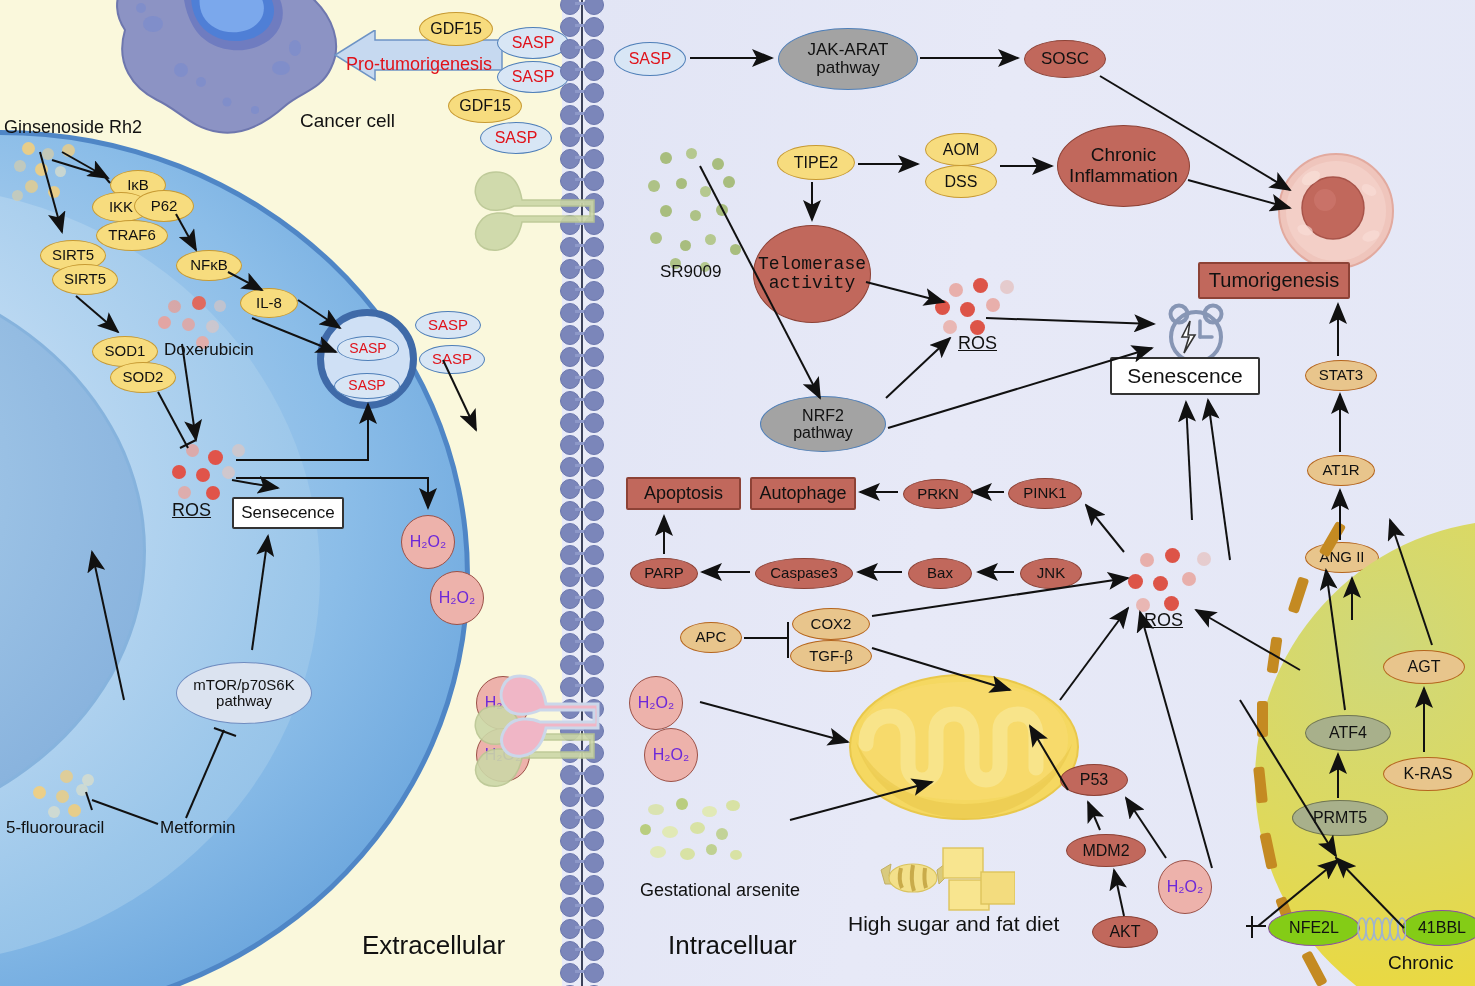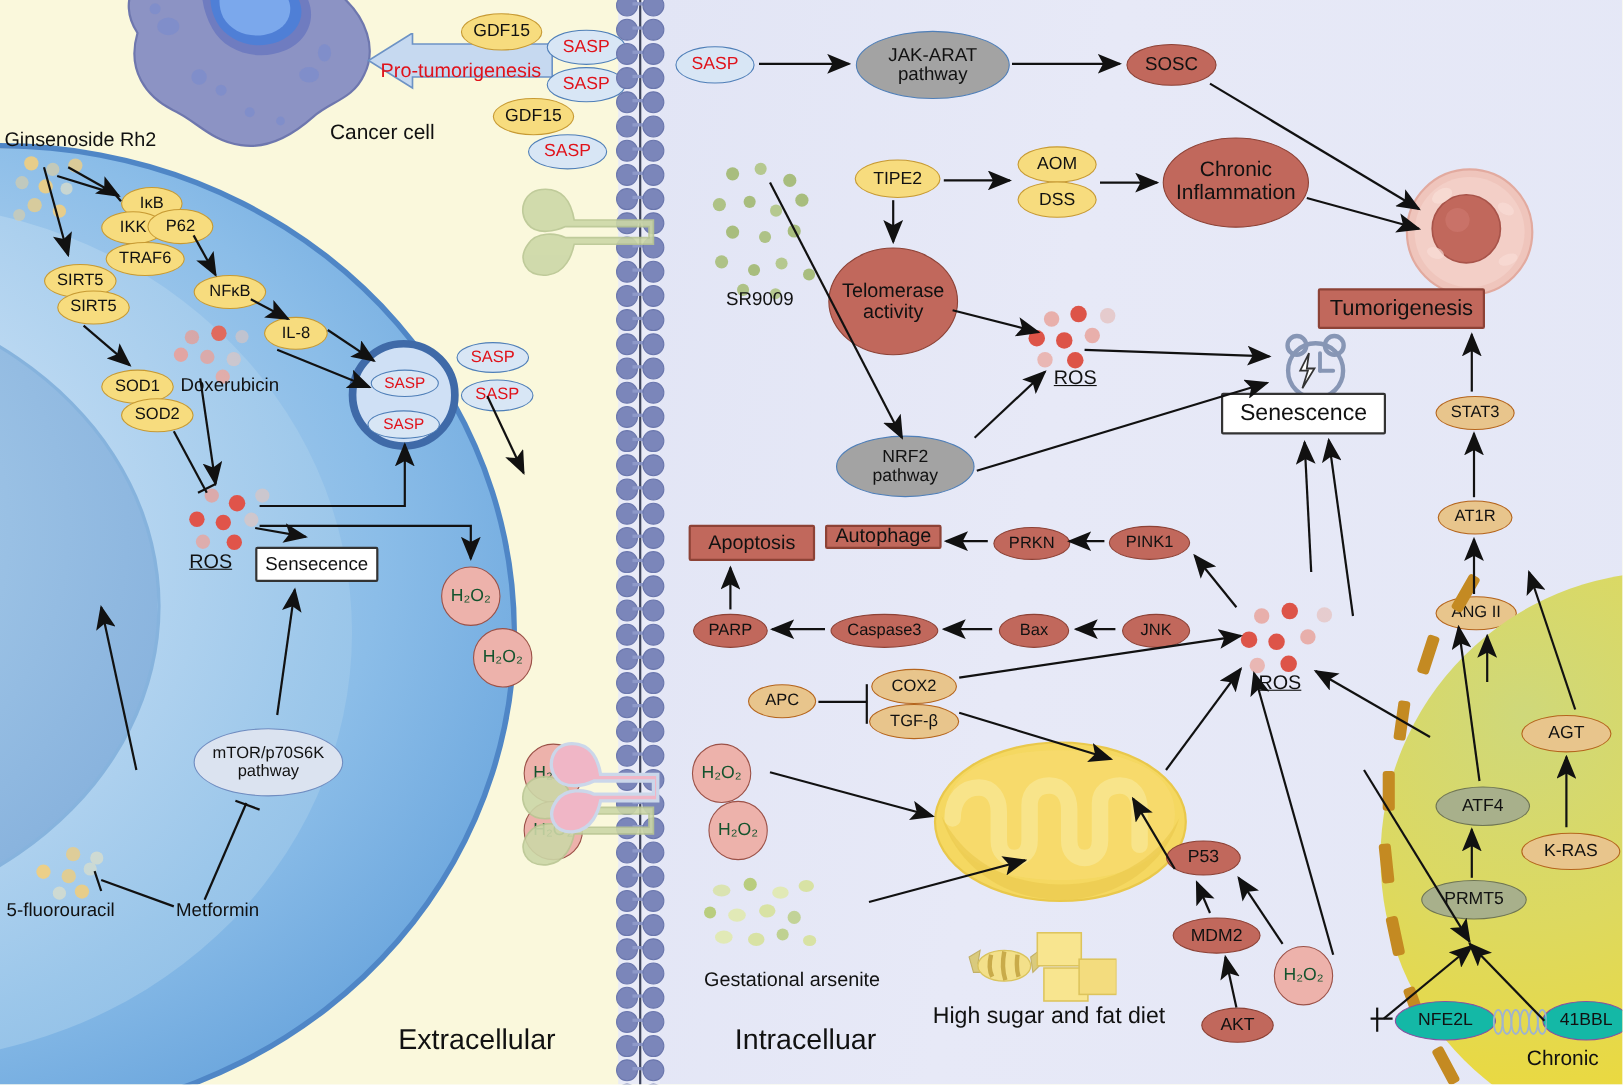--- a/index.html
+++ b/index.html
@@ -49,23 +49,23 @@
 
   
   .node{position:absolute;display:flex;align-items:center;justify-content:center;
         text-align:center;line-height:1.08;box-sizing:border-box;}
   .ell{border-radius:50%;}
   .yellow{background:#f7dc7e;border:1.6px solid #c79a33;color:#111;}
   .tan{background:#e8c58c;border:1.6px solid #b5651d;color:#111;}
   .darkred{background:#c1685c;border:1.6px solid #8d4236;color:#111;}
   .lightblue{background:#a3a3a3;border:1.6px solid #4f7fb8;color:#111;}
   .bluepill{background:#d8e6f5;border:1.5px solid #4f7fb8;color:#e0121a;font-weight:400;}
-  .pinkcircle{background:#edb2ab;border:1.6px solid #9b5147;border-radius:50%;color:#14532d;text-align:center;}
+  .pinkcircle{background:#edb2ab;border:1.6px solid #9b5147;border-radius:50%;color:#6d28d9;text-align:center;}
   .greygreen{background:#a8b08b;border:1.6px solid #6f7553;color:#111;}
-  .purple{background:#14b8a6;border:1.6px solid #8a4fa0;color:#111;}
+  .purple{background:#84cc16;border:1.6px solid #8a4fa0;color:#111;}
   .rect{border-radius:2px;}
   .redrect{background:#c1685c;border:2.2px solid #8d4236;color:#111;}
   .whiterect{background:#ffffff;border:2px solid #333;color:#111;}
   .plaintext{position:absolute;color:#111;}
   .underlined{text-decoration:underline;}
 
   svg.overlay{position:absolute;left:0;top:0;width:1475px;height:986px;pointer-events:none;}
   .dot{position:absolute;border-radius:50%;}
 </style>
 </head>
@@ -510,21 +510,21 @@
     <div class="abs dot" style="left:716px;top:204px;width:12px;height:12px;background:#a8bd7e;"></div>
     <div class="abs dot" style="left:650px;top:232px;width:12px;height:12px;background:#aec286;"></div>
     <div class="abs dot" style="left:680px;top:240px;width:11px;height:11px;background:#a8bd7e;"></div>
     <div class="abs dot" style="left:705px;top:234px;width:11px;height:11px;background:#b5c88f;"></div>
     <div class="abs dot" style="left:730px;top:244px;width:11px;height:11px;background:#a8bd7e;"></div>
     <div class="abs dot" style="left:670px;top:258px;width:11px;height:11px;background:#aec286;"></div>
     <div class="abs dot" style="left:700px;top:262px;width:10px;height:10px;background:#b5c88f;"></div>
   </div>
   <div class="plaintext" style="left:660px;top:262px;font-size:17px;">SR9009</div>
 
-  <div class="node ell darkred" style="left:753px;top:225px;width:118px;height:98px;font-size:18px;white-space:pre-line;">Telomerase
+  <div class="node ell darkred" style="left:753px;top:225px;width:118px;height:98px;font-size:18px;white-space:pre-line;font-family:Liberation Mono, monospace;">Telomerase
 activity</div>
   <div class="node ell lightblue" style="left:760px;top:396px;width:126px;height:56px;font-size:16px;white-space:pre-line;">NRF2
 pathway</div>
 
   <div>
     <div class="abs dot" style="left:949px;top:283px;width:14px;height:14px;background:#e8a49d;opacity:.85;"></div>
     <div class="abs dot" style="left:973px;top:278px;width:15px;height:15px;background:#dd5448;"></div>
     <div class="abs dot" style="left:1000px;top:280px;width:14px;height:14px;background:#e4bdba;opacity:.7;"></div>
     <div class="abs dot" style="left:935px;top:300px;width:15px;height:15px;background:#dd5448;"></div>
     <div class="abs dot" style="left:960px;top:302px;width:15px;height:15px;background:#dd5448;"></div>
@@ -540,21 +540,21 @@
     <circle cx="53" cy="19" r="8.5" fill="none" stroke="#8796b5" stroke-width="4"></circle>
     <line x1="21" y1="64" x2="16" y2="72" stroke="#8796b5" stroke-width="4" stroke-linecap="round"></line>
     <line x1="51" y1="64" x2="56" y2="72" stroke="#8796b5" stroke-width="4" stroke-linecap="round"></line>
     <line x1="40" y1="42" x2="40" y2="26" stroke="#8796b5" stroke-width="3.5" stroke-linecap="round"></line>
     <line x1="40" y1="42" x2="52" y2="42" stroke="#8796b5" stroke-width="3.5" stroke-linecap="round"></line>
     <path d="M30,26 L22,42 L29,42 L24,58 L35,40 L28,40 Z" fill="#fff" stroke="#333" stroke-width="1.6"></path>
   </svg>
   <div class="node rect whiterect" style="left:1110px;top:357px;width:150px;height:38px;font-size:21px;">Senescence</div>
 
   <div class="node rect redrect" style="left:626px;top:477px;width:115px;height:33px;font-size:18px;">Apoptosis</div>
-  <div class="node rect redrect" style="left:750px;top:477px;width:106px;height:22px;font-size:18px;">Autophage</div>
+  <div class="node rect redrect" style="left:750px;top:477px;width:106px;height:33px;font-size:18px;">Autophage</div>
   <div class="node ell darkred" style="left:903px;top:479px;width:70px;height:30px;font-size:15px;">PRKN</div>
   <div class="node ell darkred" style="left:1008px;top:478px;width:74px;height:31px;font-size:15px;">PINK1</div>
 
   <div class="node ell darkred" style="left:630px;top:558px;width:68px;height:31px;font-size:15px;">PARP</div>
   <div class="node ell darkred" style="left:755px;top:558px;width:98px;height:31px;font-size:15px;">Caspase3</div>
   <div class="node ell darkred" style="left:908px;top:558px;width:64px;height:31px;font-size:15px;">Bax</div>
   <div class="node ell darkred" style="left:1020px;top:558px;width:62px;height:31px;font-size:15px;">JNK</div>
 
   <div>
     <div class="abs dot" style="left:1140px;top:553px;width:14px;height:14px;background:#e8a49d;opacity:.85;"></div>

